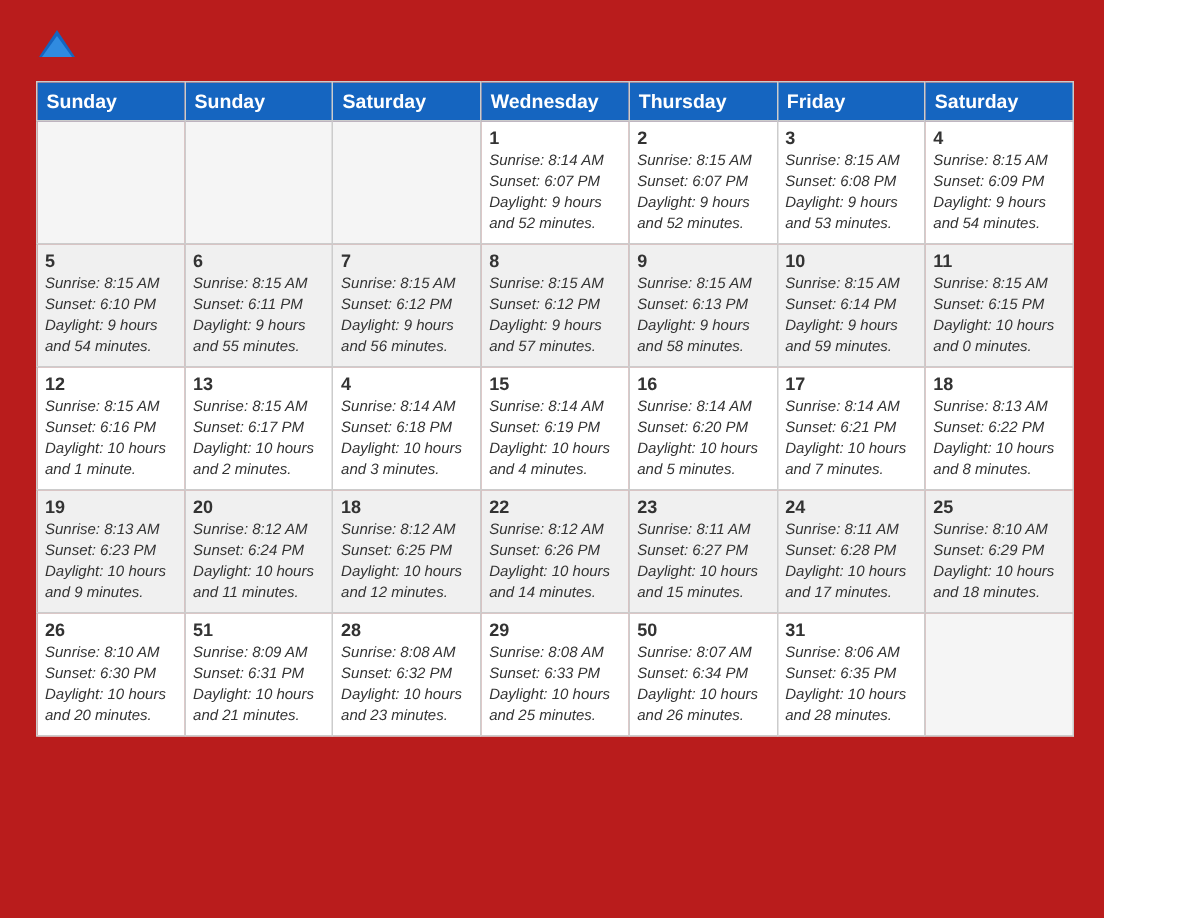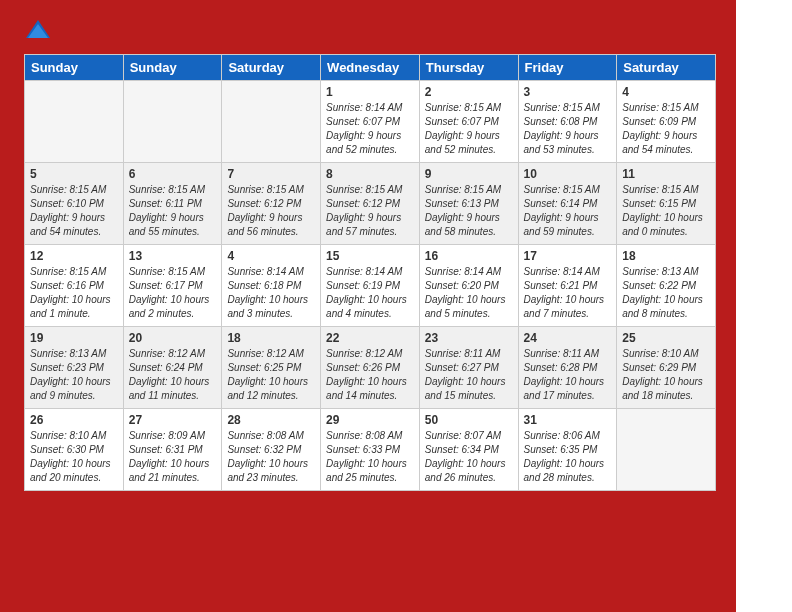--- a/index.html
+++ b/index.html
@@ -323,21 +323,21 @@
         </tr>
         <tr>
           <td>
             <span class="day-number">26</span>
             <div class="day-info" style="white-space: pre-line;">Sunrise: 8:10 AM
 Sunset: 6:30 PM
 Daylight: 10 hours
 and 20 minutes.</div>
           </td>
           <td>
-            <span class="day-number">27</span>
+            <span class="day-number">51</span>
             <div class="day-info" style="white-space: pre-line;">Sunrise: 8:09 AM
 Sunset: 6:31 PM
 Daylight: 10 hours
 and 21 minutes.</div>
           </td>
           <td>
             <span class="day-number">28</span>
             <div class="day-info" style="white-space: pre-line;">Sunrise: 8:08 AM
 Sunset: 6:32 PM
 Daylight: 10 hours

